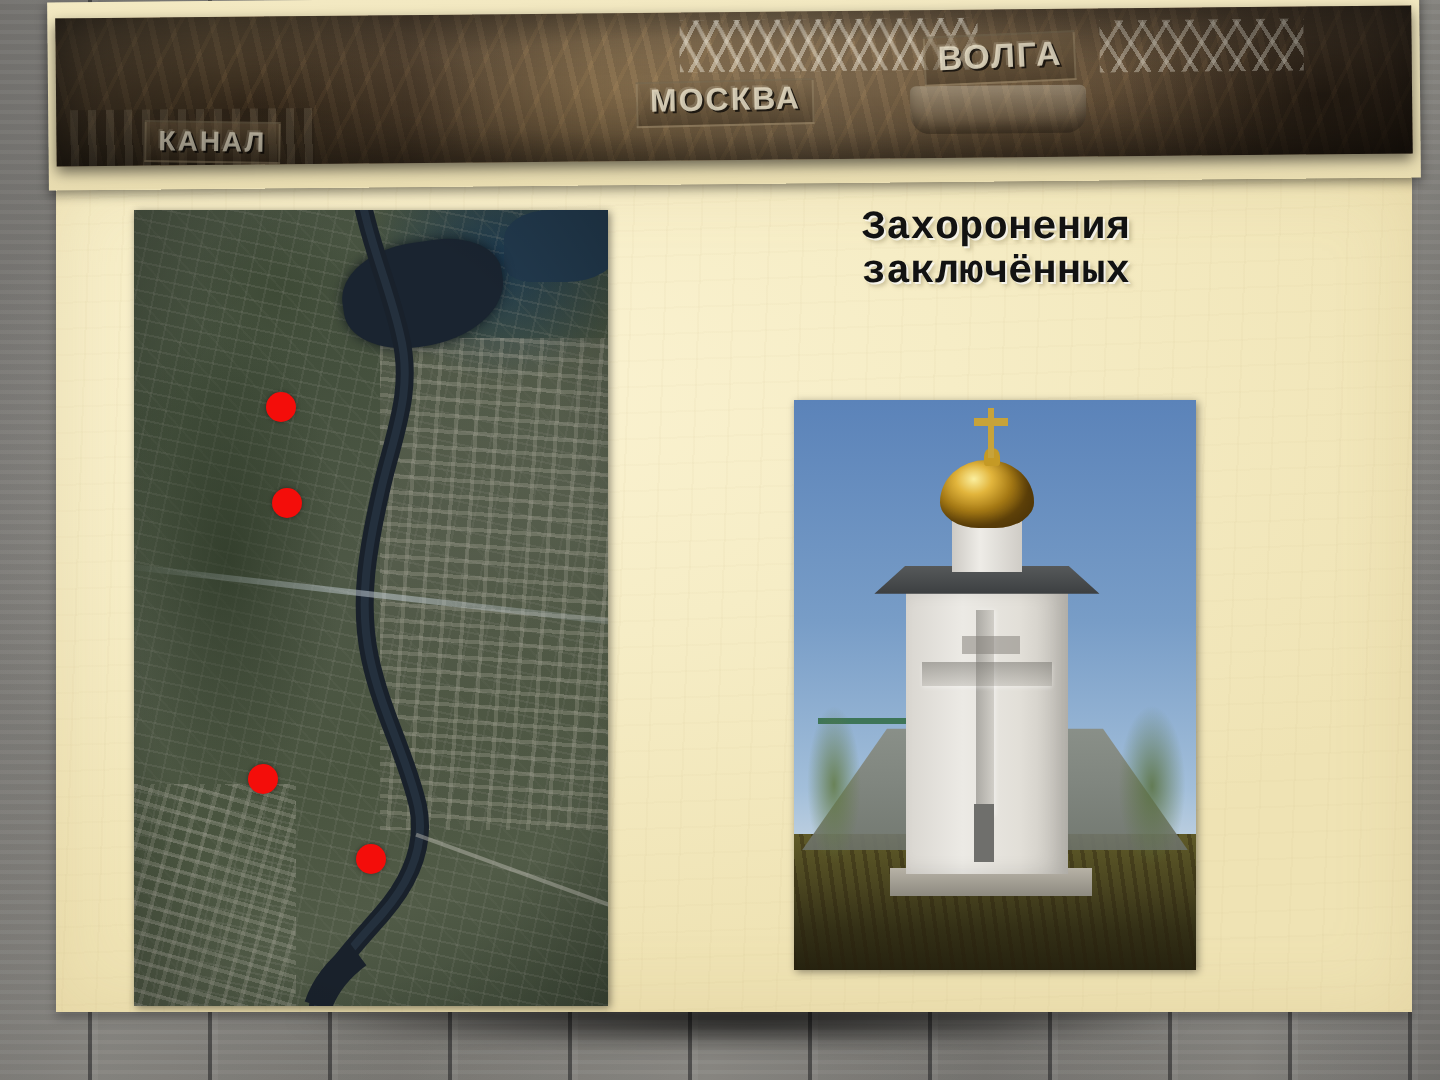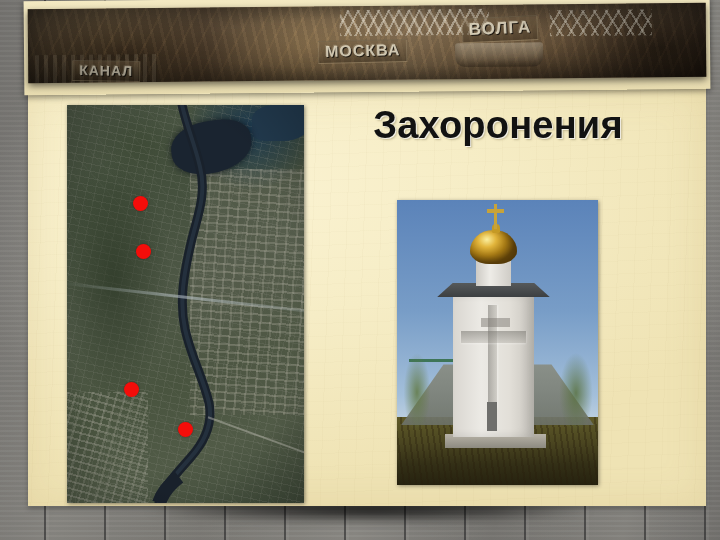--- a/index.html
+++ b/index.html
@@ -211,23 +211,23 @@
   #sign-moskva { left: 290px; top: 34px; font-size: 16px; transform: rotate(-0.8deg); }
   #sign-volga { left: 434px; top: 12px; font-size: 17px; transform: rotate(-2deg); }
 
   
   .title {
     position: absolute;
     left: 328px;
     top: 104px;
     width: 340px;
     text-align: center;
-    font-family: Liberation Sans, sans-serif;
+    font-family: Liberation Mono, monospace;
     font-weight: bold;
-    font-size: 38px;
+    font-size: 20px;
     line-height: 1.12;
     color: #121212;
     text-shadow:
       1px 1px 0 rgba(255,255,255,0.75),
       2px 2px 2px rgba(160,150,110,0.55);
     letter-spacing: 0.2px;
   }
 
   
   .map {
@@ -534,20 +534,21 @@
       <div class="b-sign" id="sign-kanal">КАНАЛ</div>
       <div class="b-sign" id="sign-moskva">МОСКВА</div>
       <div class="b-sign" id="sign-volga">ВОЛГА</div>
 
       <div class="b-vign"></div>
     </div>
   </div>
 
   <div class="title">
     <span>Захоронения</span>
+    <span>заключённых</span>
   </div>
 
   <div class="map">
     <div class="m-urban"></div>
     <div class="m-forest-w"></div>
     <div class="m-east-city"></div>
     <div class="m-sw-city"></div>
     <div class="m-bigwater"></div>
     <div class="m-lake"></div>
 

